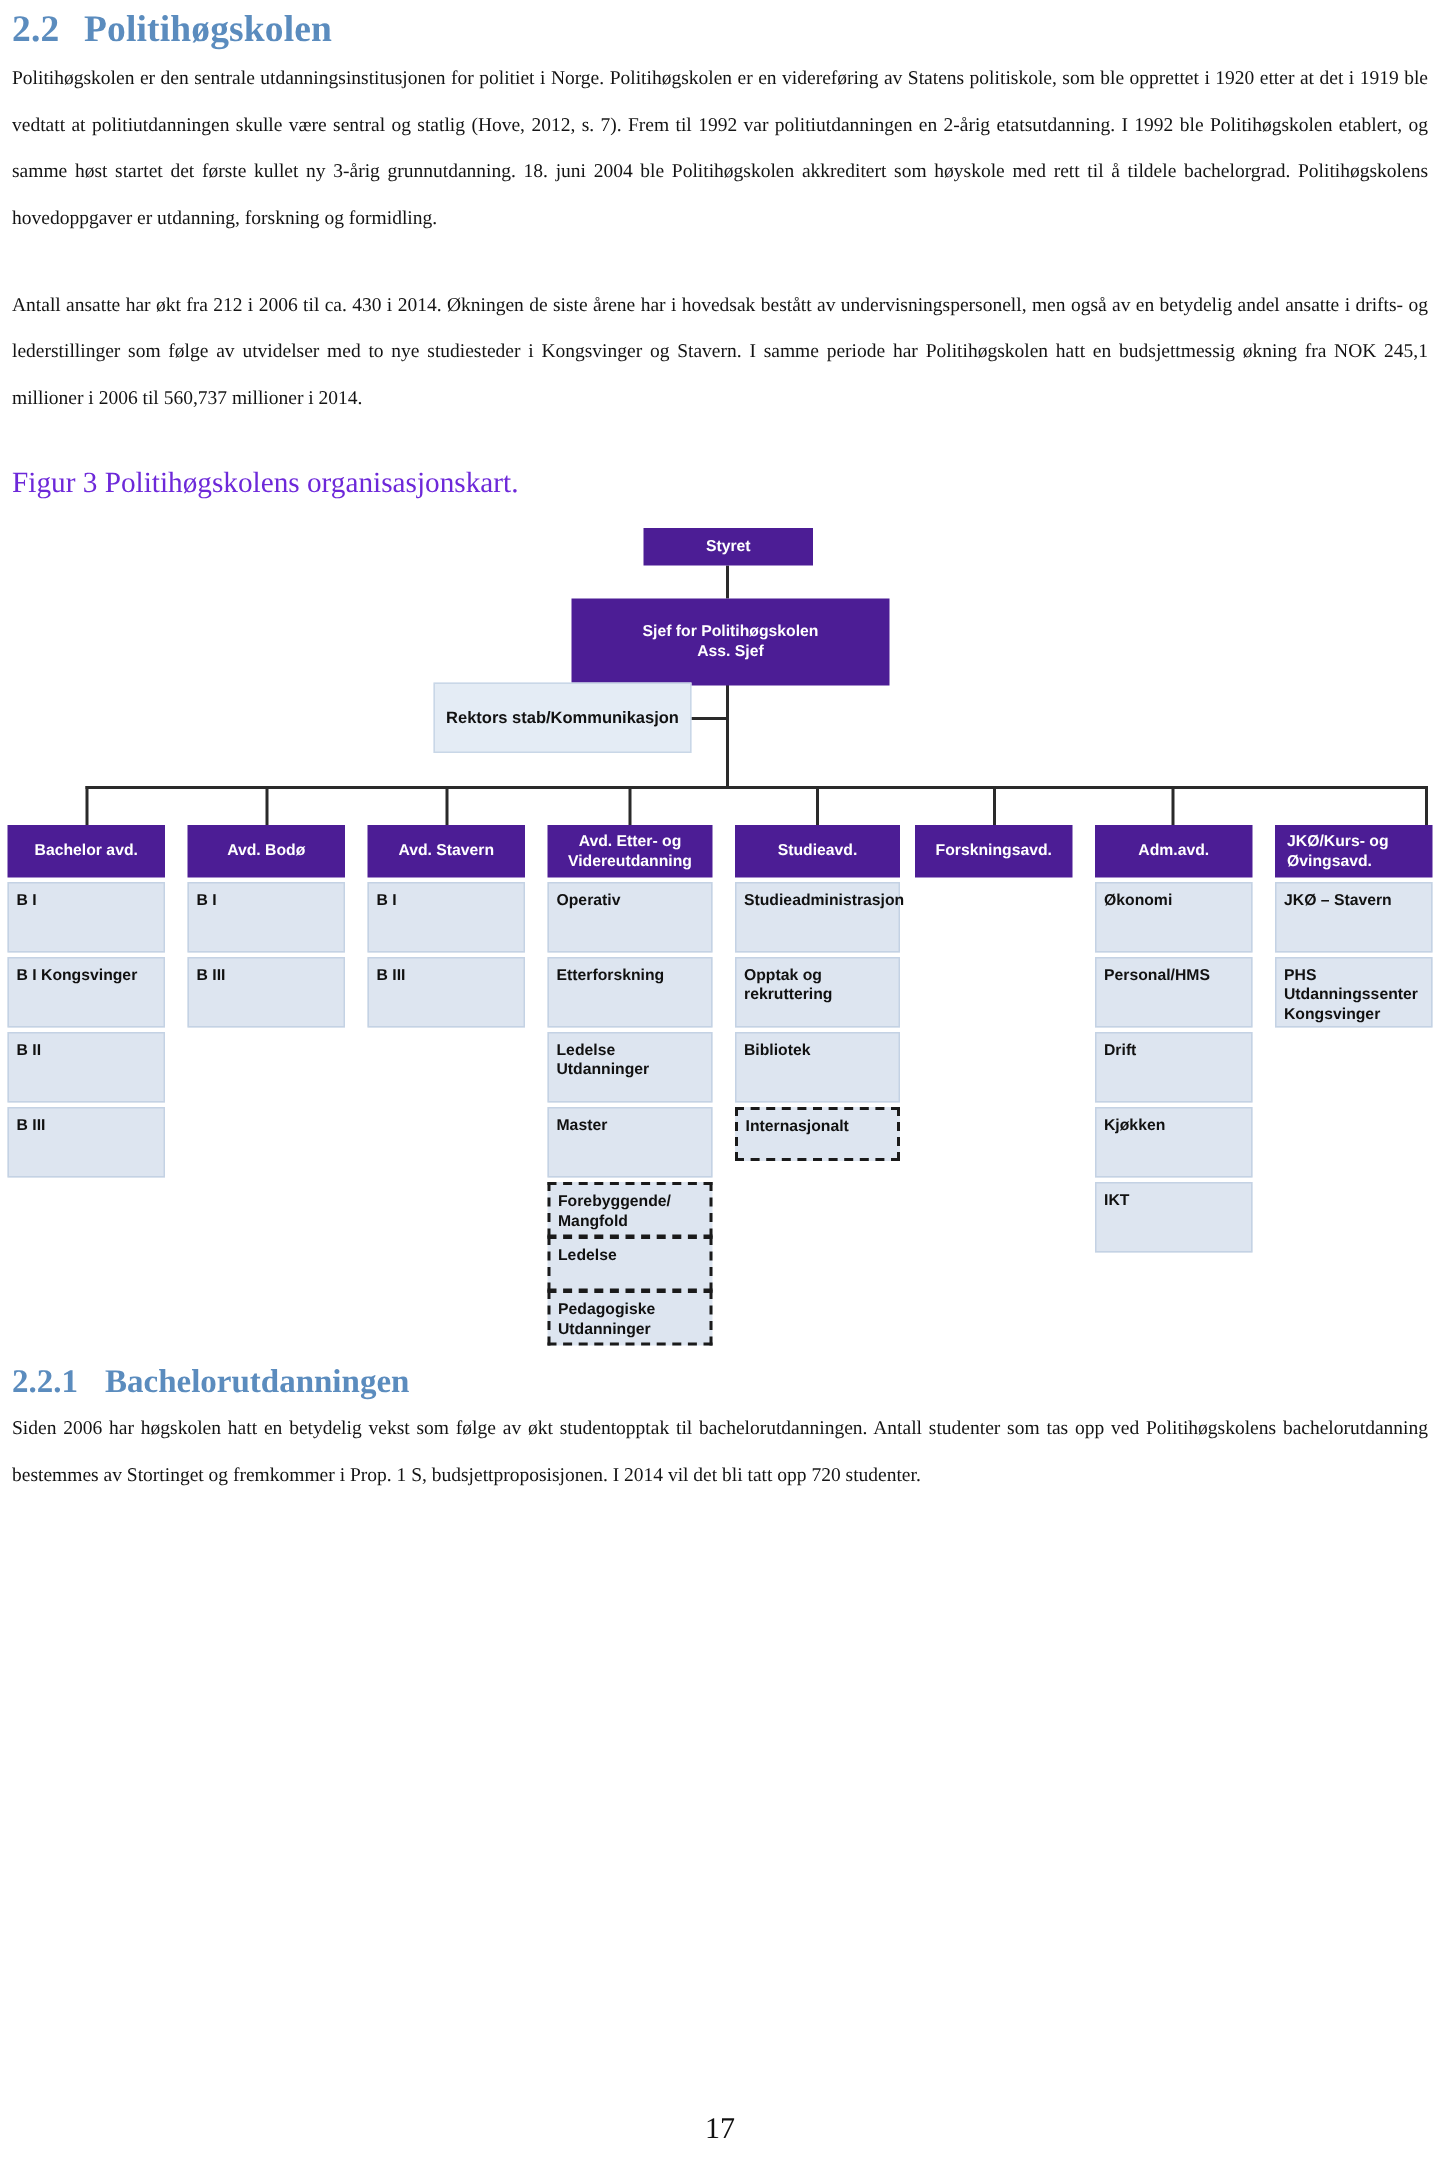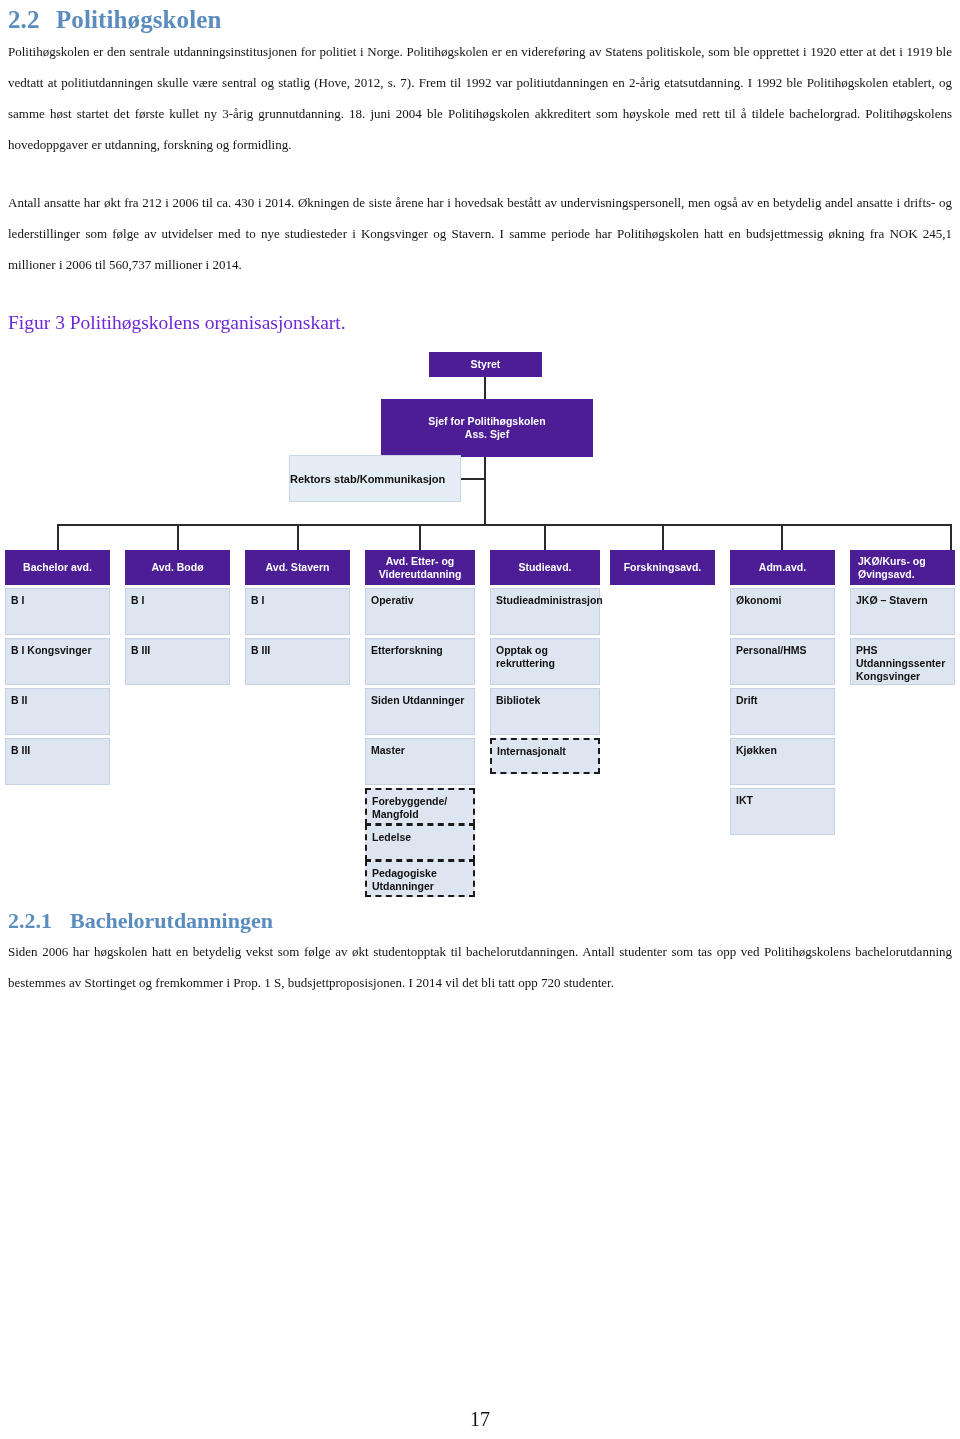--- a/index.html
+++ b/index.html
@@ -109,20 +109,21 @@
   }
 
   .node.stab {
     background: #e4ecf5;
     border: 1px solid #c9d7e7;
     color: #111111;
     font-weight: bold;
     font-size: 11px;
     display: flex;
     align-items: center;
+    justify-content: center;
     text-align: center;
   }
 
   .conn {
     position: absolute;
     background: #2a2a2a;
   }
 
   
   .page-number {
@@ -220,21 +221,21 @@
       <span>Avd. Etter- og</span>
       <span>Videreutdanning</span>
     </div>
     <div class="node light" style="left:365px; top:250px; width:110px; height:47px;">
       <span>Operativ</span>
     </div>
     <div class="node light" style="left:365px; top:300px; width:110px; height:47px;">
       <span>Etterforskning</span>
     </div>
     <div class="node light" style="left:365px; top:350px; width:110px; height:47px;">
-      <span>Siden Utdanninger</span>
+      <span>Ledelse Utdanninger</span>
     </div>
     <div class="node light" style="left:365px; top:400px; width:110px; height:47px;">
       <span>Master</span>
     </div>
     <div class="node light dashed" style="left:365px; top:450px; width:110px; height:37px;">
       <span>Forebyggende/ Mangfold</span>
     </div>
     <div class="node light dashed" style="left:365px; top:486px; width:110px; height:37px;">
       <span>Ledelse</span>
     </div>

